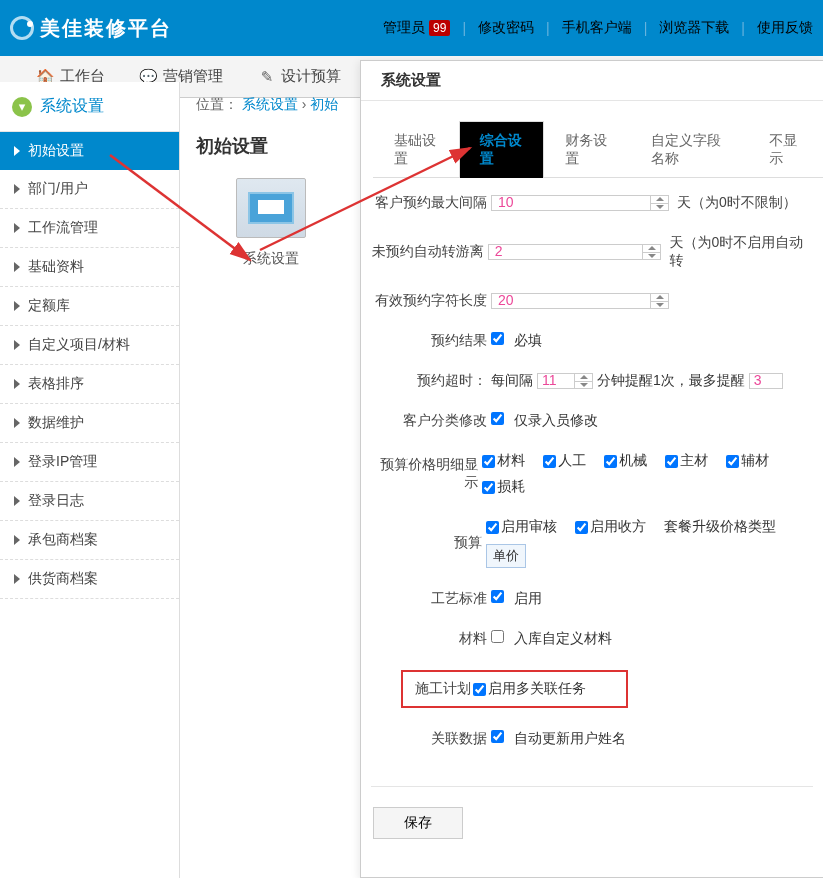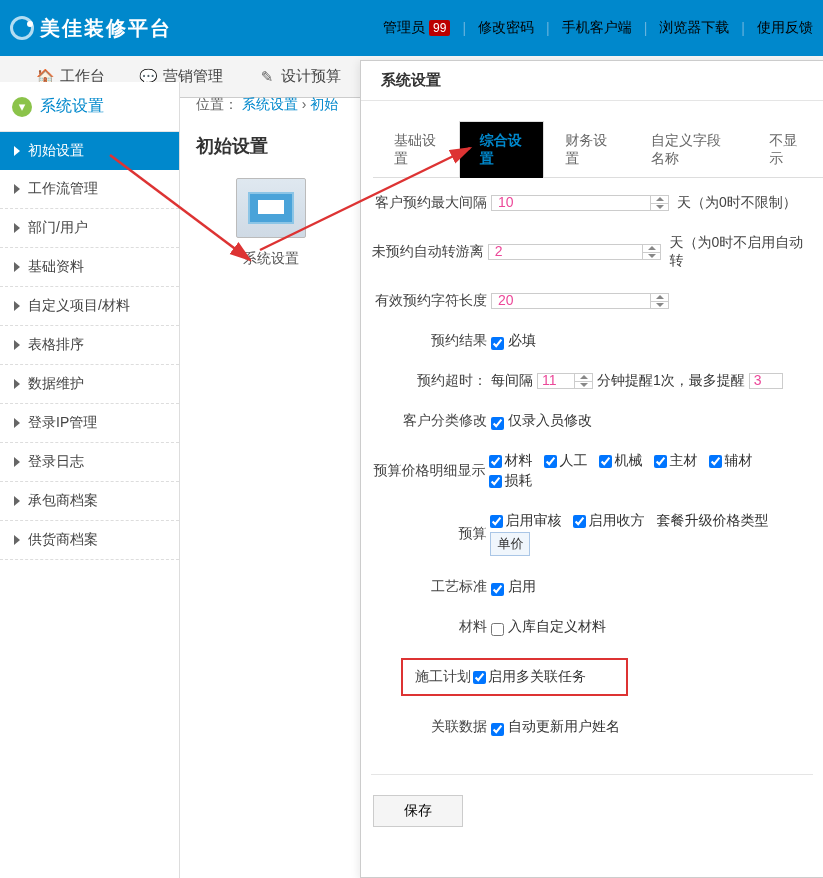--- a/index.html
+++ b/index.html
@@ -274,21 +274,21 @@
     }
     .spin-down::after {
       content: '';
       border-left: 4px solid transparent;
       border-right: 4px solid transparent;
       border-top: 4px solid #888;
     }
     .spin-down { border-top: 1px solid #ccc; }
     .after-text { margin-left: 8px; font-size: 14px; color: #444; }
     
-    .chk-row { display: flex; align-items: flex-end; gap: 2px; flex-wrap: wrap; }
+    .chk-row { display: flex; align-items: flex-start; gap: 8px; flex-wrap: wrap; }
     .chk-item { display: flex; align-items: center; margin-right: 10px; }
     input[type="checkbox"] { margin-right: 2px; }
     
     .highlight-box {
       border: 2px solid #d33;
       padding: 8px 40px 8px 12px;
       display: inline-flex;
       align-items: center;
     }
     
@@ -374,29 +374,33 @@
   <div class="sidebar-title">
     <div class="green-dot">▾</div>
     <span class="sidebar-title-text">系统设置</span>
   </div>
   <div class="side-item active">
     <span class="side-caret"></span>
     <span>初始设置</span>
   </div>
   <div class="side-item">
     <span class="side-caret"></span>
+    <span>部门/用户</span>
+  </div>
+  <div class="side-item">
+    <span class="side-caret"></span>
     <span>工作流管理</span>
   </div>
   <div class="side-item">
     <span class="side-caret"></span>
-    <span>部门/用户</span>
-  </div>
-  <div class="side-item">
-    <span class="side-caret"></span>
     <span>基础资料</span>
+  </div>
+  <div class="side-item">
+    <span class="side-caret"></span>
+    <span>定额库</span>
   </div>
   <div class="side-item">
     <span class="side-caret"></span>
     <span>自定义项目/材料</span>
   </div>
   <div class="side-item">
     <span class="side-caret"></span>
     <span>表格排序</span>
   </div>
   <div class="side-item">

